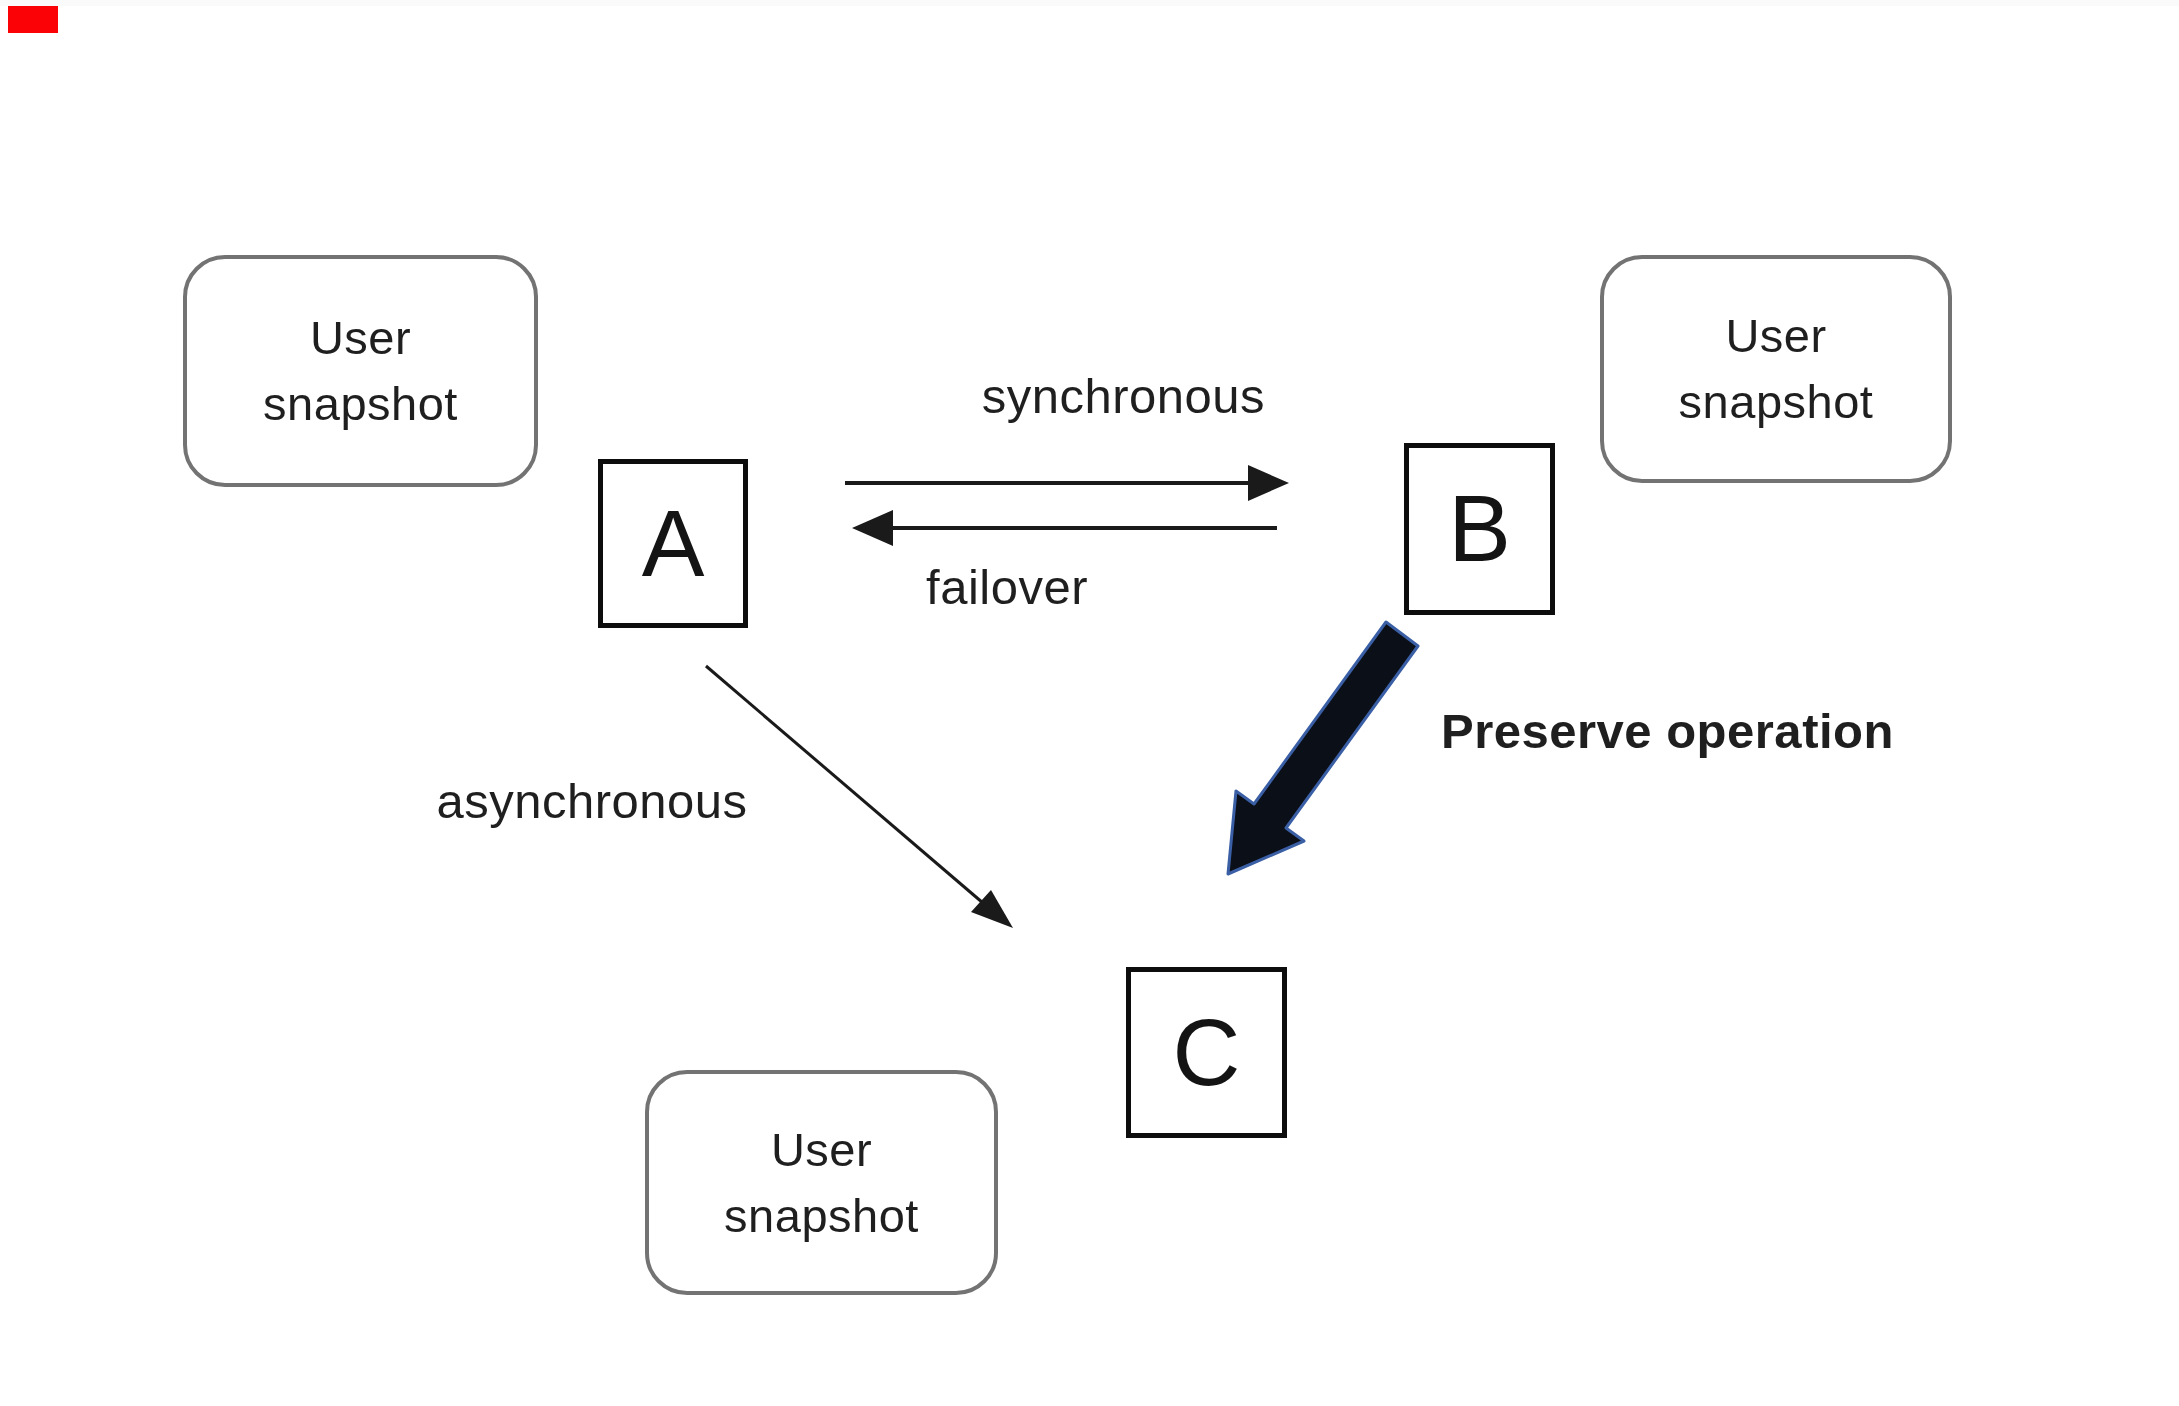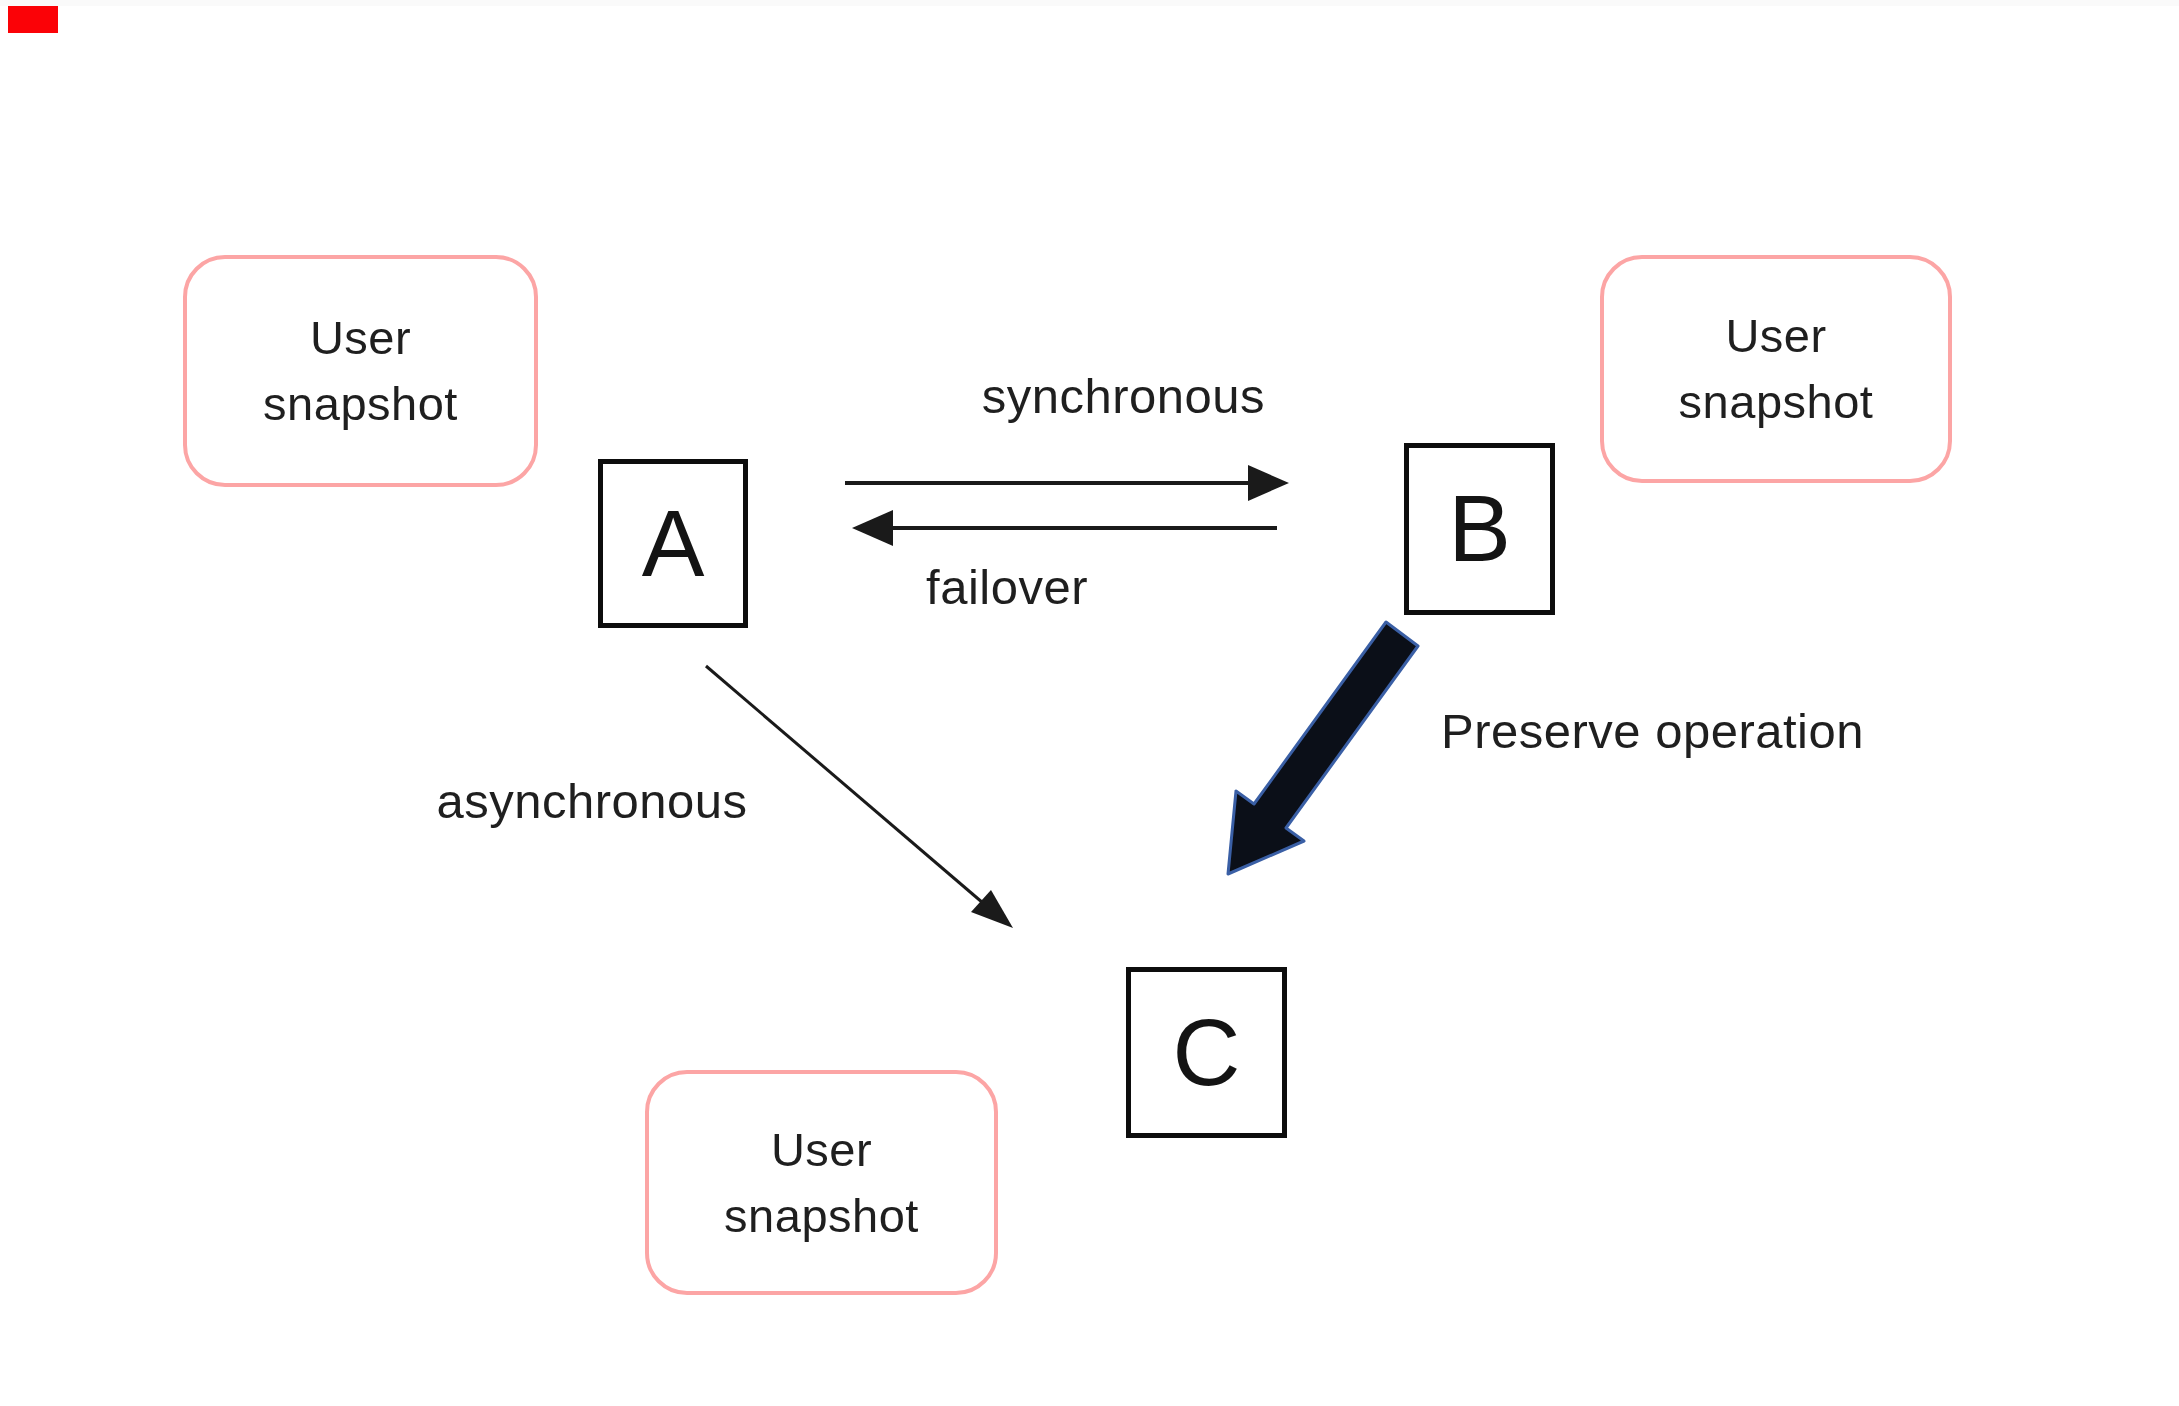--- a/index.html
+++ b/index.html
@@ -23,21 +23,21 @@
   }
   .red-marker {
     position: absolute;
     left: 8px; top: 6px;
     width: 50px; height: 27px;
     background: #fb0207;
   }
   
   .snap-box {
     position: absolute;
-    border: 4px solid #fca5a5;
+    border: 4px solid #737373;
     border-radius: 42px;
     background: #ffffff;
     display: flex;
     flex-direction: column;
     align-items: center;
     justify-content: center;
     text-align: center;
     color: #1f1f1f;
     font-size: 47px;
     line-height: 66px;
@@ -67,21 +67,21 @@
   .edge-label {
     position: absolute;
     color: #1f1f1f;
     font-size: 49px;
     letter-spacing: 0.5px;
     white-space: nowrap;
   }
   .label-sync     { left: 865px;  top: 368px; width: 400px; text-align: right; }
   .label-failover { left: 857px;  top: 559px; width: 300px; text-align: center; }
   .label-async    { left: 392px;  top: 773px; width: 400px; text-align: center; }
-  .label-preserve { left: 1441px; top: 703px; }
+  .label-preserve { left: 1441px; top: 703px; font-weight: bold; }
 
   .arrow-layer {
     position: absolute;
     left: 0; top: 0;
     width: 2179px;
     height: 1406px;
   }
 </style>
 </head>
 <body>

